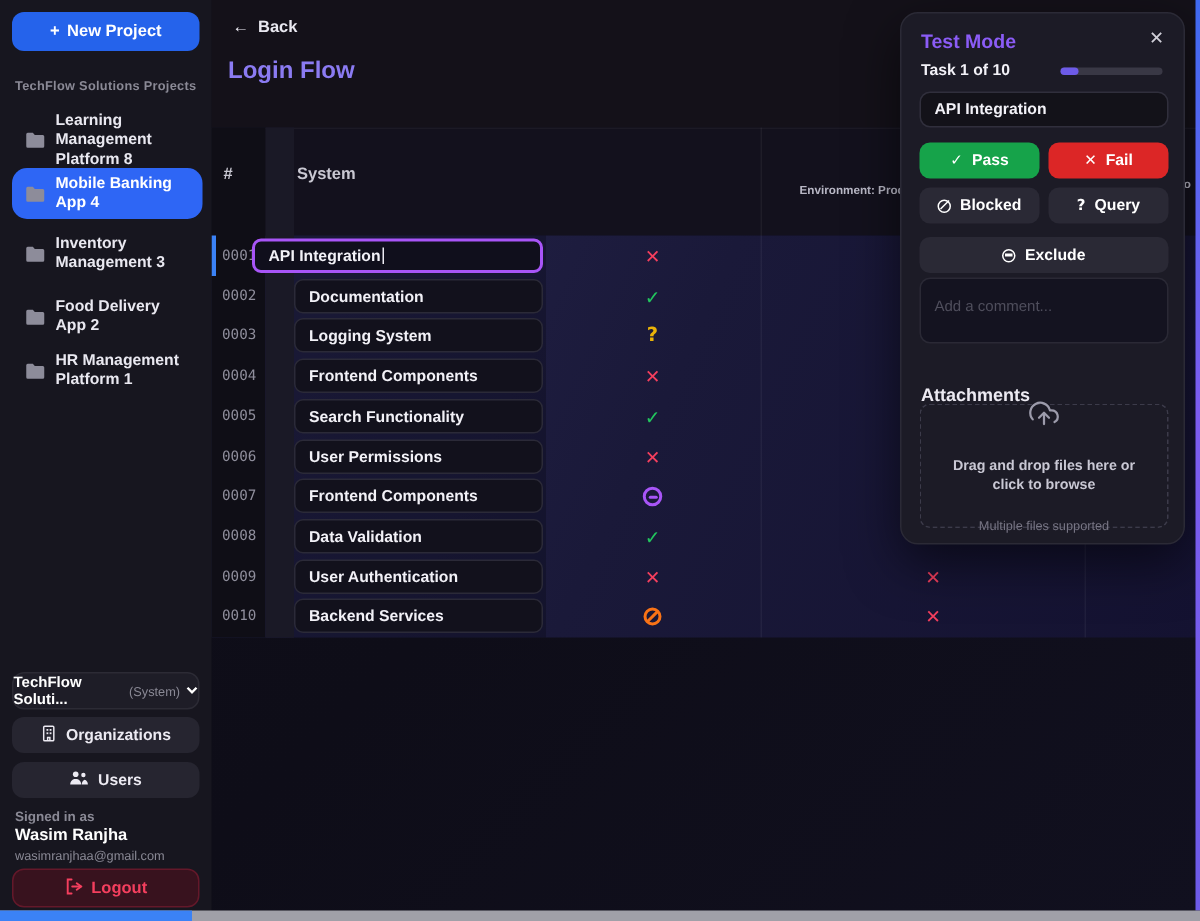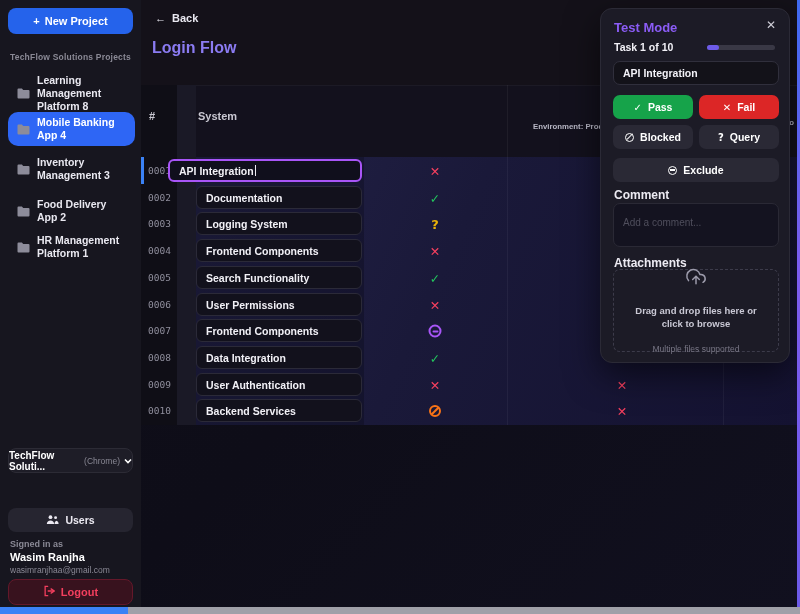--- a/index.html
+++ b/index.html
@@ -121,21 +121,21 @@
   .pbtn-dark { background:#2a2935; }
   .pbtn-blocked { left:12px; top:116px; width:80px; }
   .pbtn-query { left:98px; top:116px; width:80px; }
   .pbtn-exclude { left:12px; top:149px; width:166px; }
   .mini-circle { width:9px; height:9px; border:1.4px solid #fff; border-radius:50%; position:relative; }
   .mini-minus::after { content:''; position:absolute; left:1px; right:1px; top:50%; height:1.4px;
                        margin-top:-0.7px; background:#fff; }
   .mini-slash::after { content:''; position:absolute; left:-0.5px; right:-0.5px; top:50%; height:1.4px;
                        margin-top:-0.7px; background:#fff; transform:rotate(-45deg); }
   .sec-label { position:absolute; left:13px; color:#eceaf2; font-size:12px; font-weight:bold; }
-  .comment-box { position:absolute; left:12px; top:194px; width:166px; height:44px;
+  .comment-box { position:absolute; left:12px; top:176px; width:166px; height:44px;
                  background:#141320; border:1px solid #2a2935; border-radius:7px;
                  color:#f2f1f7; font-size:10px; padding:13px 9px; resize:none;
                  font-family:inherit; }
   .comment-box::placeholder { color:#4f4e5c; }
   .dropzone { position:absolute; left:12px; top:260px; width:166px; height:83px;
               border:1.5px dashed #3c3b4a; border-radius:7px; display:flex;
               flex-direction:column; align-items:center; justify-content:center;
               gap:14px; text-align:center; padding:0 12px; cursor:pointer; }
   .dz-text { color:#c9c8d4; font-size:9.5px; font-weight:bold; line-height:1.35; }
   .dz-sub { color:#787685; font-size:8.5px; }
@@ -196,28 +196,41 @@
             <svg width="13" height="11" viewBox="0 0 13 11" fill="#8d8c9a">
               <path d="M.5 1.5A1 1 0 0 1 1.5.5h3.4l1.3 1.5h5.3a1 1 0 0 1 1 1v6.5a1 1 0 0 1-1 1h-10a1 1 0 0 1-1-1z"></path>
             </svg>
           </span>
           <span>HR Management Platform 1</span>
         </div>
       </div>
 
     <div class="org-switch">
       <span>TechFlow Soluti...</span>
-      <span class="role">(Chrome)</span>
+      <span class="role">(System)</span>
       <span>
         <svg width="8" height="6" viewBox="0 0 8 6">
             <polyline points="1,1.5 4,4.5 7,1.5" fill="none" stroke="#fff" stroke-width="1.6"></polyline>
           </svg>
       </span>
     </div>
 
+    <button class="footer-btn" style="top:478px;">
+      <span>
+        <svg width="11" height="12" viewBox="0 0 14 16" fill="none" stroke="#eceaf2" stroke-width="1.3">
+          <rect x="2.5" y="1.5" width="9" height="13" rx="1"></rect>
+          <rect x="5" y="4" width="1.6" height="1.6" fill="#eceaf2" stroke="none"></rect>
+          <rect x="7.8" y="4" width="1.6" height="1.6" fill="#eceaf2" stroke="none"></rect>
+          <rect x="5" y="7" width="1.6" height="1.6" fill="#eceaf2" stroke="none"></rect>
+          <rect x="7.8" y="7" width="1.6" height="1.6" fill="#eceaf2" stroke="none"></rect>
+          <path d="M6 14.5v-3h2v3"></path>
+        </svg>
+      </span>
+      <span>Organizations</span>
+    </button>
 
     <button class="footer-btn" style="top:508px;">
       <span>
         <svg width="13" height="11" viewBox="0 0 16 13" fill="#eceaf2">
           <circle cx="5.5" cy="3.6" r="2.3"></circle>
           <path d="M1 12c0-2.7 2-4.4 4.5-4.4S10 9.3 10 12z"></path>
           <circle cx="11.8" cy="4.2" r="1.8"></circle>
           <path d="M10.4 12c.2-2 1-3.4 2.4-3.9 1.6.4 2.7 1.9 2.7 3.9z"></path>
         </svg>
       </span>
@@ -307,21 +320,21 @@
       </span>
       <div class="rownum" style="top: 325px;">0007</div>
       <div class="cell" style="top: 319px;">
         <span>Frontend Components</span>
       </div>
       <span class="st" style="left: 435px; top: 331px;">
         <span class="st-circle st-exclude"></span>
       </span>
       <div class="rownum" style="top: 352px;">0008</div>
       <div class="cell" style="top: 346px;">
-        <span>Data Integration</span>
+        <span>Data Validation</span>
       </div>
       <span class="st" style="left: 435px; top: 358px;">
         <span class="st-glyph st-pass">✓</span>
       </span>
       <div class="rownum" style="top: 379px;">0009</div>
       <div class="cell" style="top: 373px;">
         <span>User Authentication</span>
       </div>
       <span class="st" style="left: 435px; top: 385px;">
         <span class="st-glyph st-fail">✕</span>

